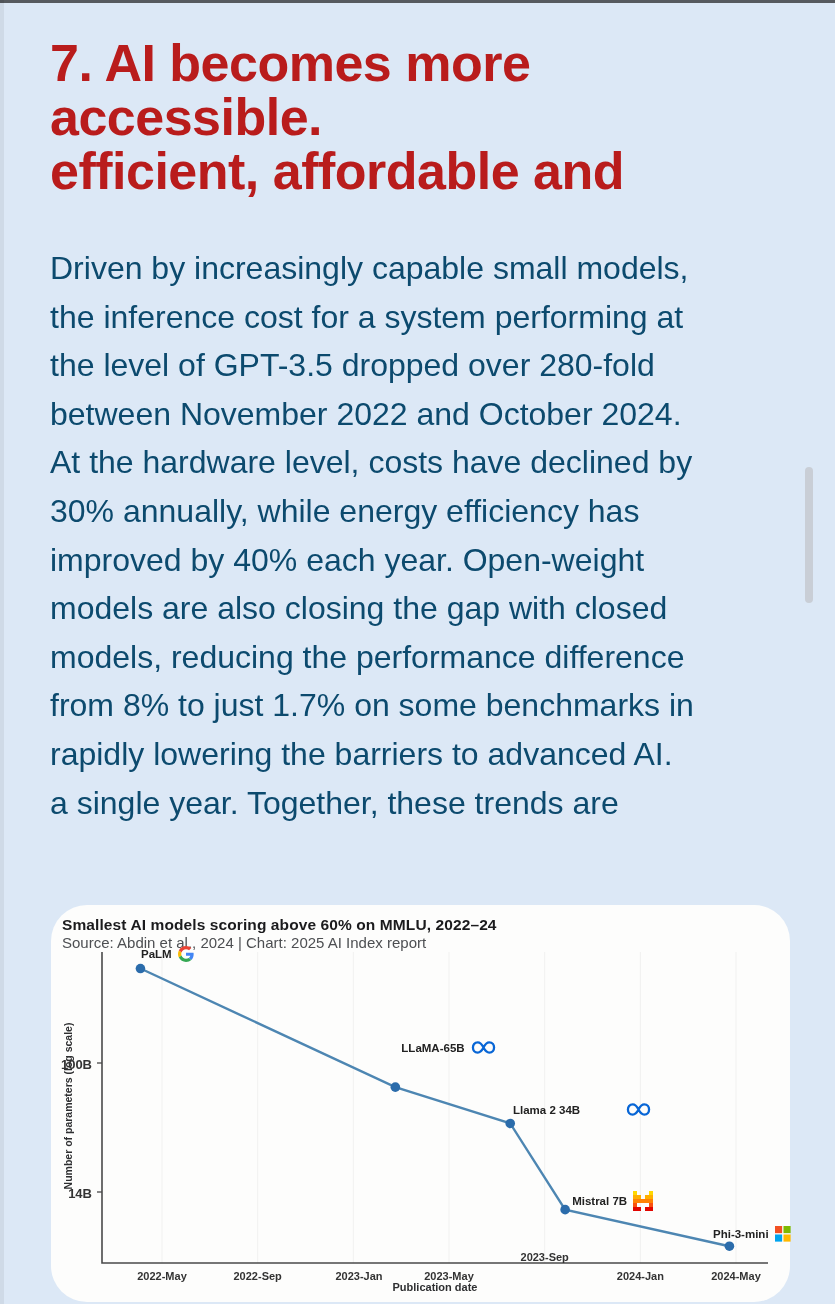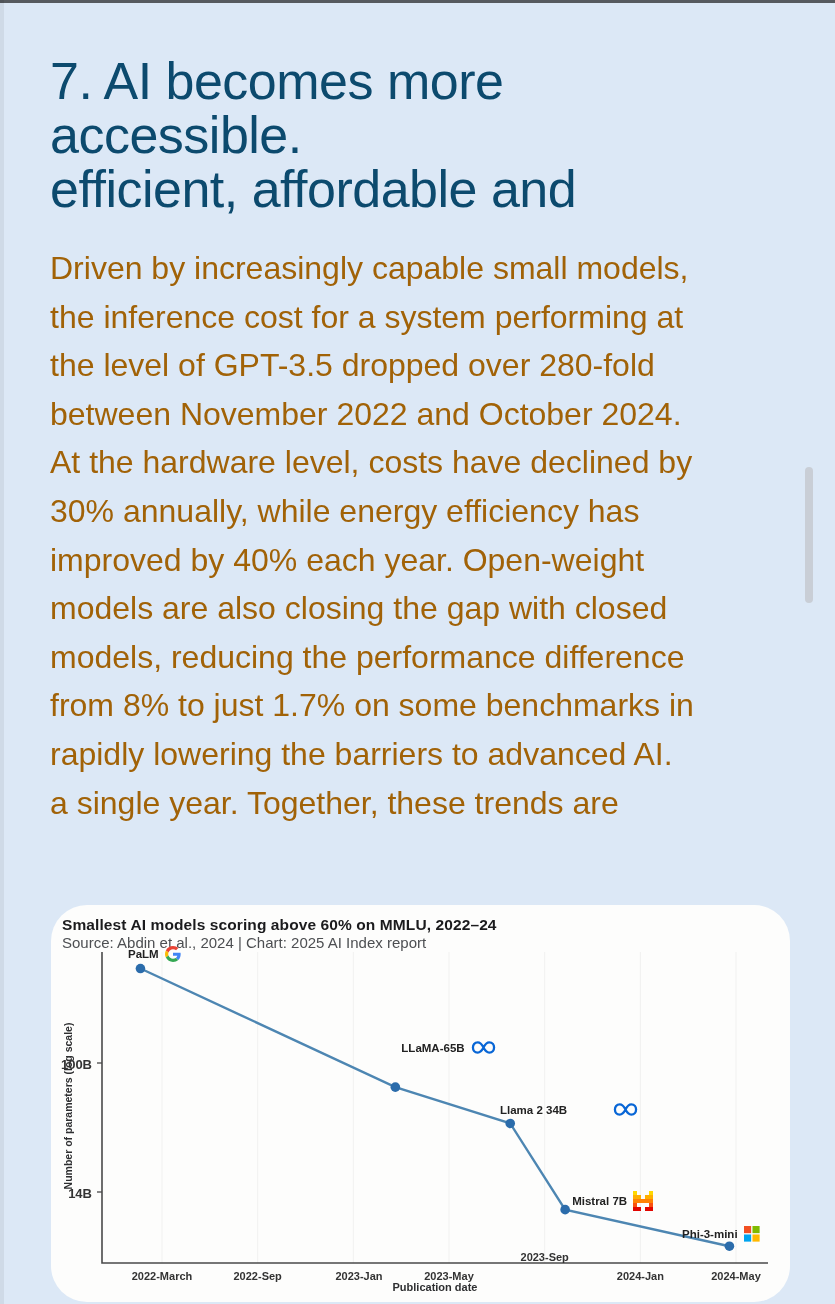--- a/index.html
+++ b/index.html
@@ -6,27 +6,27 @@
   .page{
     position:relative;
     width:835px;height:1304px;
     background:#dce8f6;
     overflow:hidden;
     font-family:"Liberation Sans", sans-serif;
   }
   .top-edge{position:absolute;left:0;top:0;width:835px;height:3px;background:#565a5f;}
   .left-edge{position:absolute;left:0;top:0;width:4px;height:1304px;background:rgba(0,0,0,0.06);}
   .heading{
-    position:absolute;left:50px;top:54px;width:740px;
-    color:#0c4a6e;font-weight:normal;font-size:52px;line-height:54px;letter-spacing:-0.5px;
+    position:absolute;left:50px;top:36px;width:740px;
+    color:#b91c1c;font-weight:bold;font-size:52px;line-height:54px;letter-spacing:-0.5px;
   }
   .heading div{white-space:nowrap;}
   .paragraph{
     position:absolute;left:50px;top:244px;width:760px;
-    color:#a16207;font-size:32px;line-height:48.6px;
+    color:#0c4a6e;font-size:32px;line-height:48.6px;
   }
   .paragraph div{white-space:nowrap;}
   .scroll-thumb{
     position:absolute;left:805px;top:467px;width:8px;height:136px;
     background:#c9ced6;border-radius:4px;
   }
   .chart-card{
     position:absolute;left:51px;top:905px;width:739px;height:397px;
     background:#fdfdfc;border-radius:36px;
   }
@@ -121,45 +121,45 @@
       <circle cx="510.2199177631579" cy="1123.439219701549" r="4.8" fill="#2b6cab"></circle>
       <circle cx="565.1357565789474" cy="1209.631351044461" r="4.8" fill="#2b6cab"></circle>
       <circle cx="729.4112171052632" cy="1246.2079160364315" r="4.8" fill="#2b6cab"></circle>
     </svg>
 
   <div id="yticks">
       <div class="y-tick" style="left: 50px; top: 1057px;">100B</div>
       <div class="y-tick" style="left: 50px; top: 1186px;">14B</div>
     </div>
   <div id="xticks">
-      <div class="x-tick" style="left: 117px; top: 1270px;">2022-March</div>
+      <div class="x-tick" style="left: 117px; top: 1270px;">2022-May</div>
       <div class="x-tick" style="left: 212.67px; top: 1270px;">2022-Sep</div>
       <div class="x-tick" style="left: 314px; top: 1270px;">2023-Jan</div>
       <div class="x-tick" style="left: 404.01px; top: 1270px;">2023-May</div>
       <div class="x-tick" style="left: 499.68px; top: 1223px; margin-top: 28px;">2023-Sep</div>
       <div class="x-tick" style="left: 595.35px; top: 1270px;">2024-Jan</div>
       <div class="x-tick" style="left: 691.02px; top: 1270px;">2024-May</div>
     </div>
   <div id="ptlabels">
-      <div class="pt-label" style="left: 128px; top: 945.521px;">
+      <div class="pt-label" style="left: 141px; top: 945.521px;">
         <span>PaLM</span>
         <svg width="16" height="16" viewBox="0 0 48 48">
           <path fill="#EA4335" d="M24 9.5c3.54 0 6.71 1.22 9.21 3.6l6.85-6.85C35.9 2.38 30.47 0 24 0 14.62 0 6.51 5.38 2.56 13.22l7.98 6.19C12.43 13.72 17.74 9.5 24 9.5z"></path>
           <path fill="#4285F4" d="M46.98 24.55c0-1.57-.15-3.09-.38-4.55H24v9.02h12.94c-.58 2.96-2.26 5.48-4.78 7.18l7.73 6c4.51-4.18 7.09-10.36 7.09-17.65z"></path>
           <path fill="#FBBC05" d="M10.53 28.59c-.48-1.45-.76-2.99-.76-4.59s.27-3.14.76-4.59l-7.98-6.19C.92 16.46 0 20.12 0 24c0 3.88.92 7.54 2.56 10.78l7.97-6.19z"></path>
           <path fill="#34A853" d="M24 48c6.48 0 11.93-2.13 15.89-5.81l-7.73-6c-2.15 1.45-4.92 2.3-8.16 2.3-6.26 0-11.57-4.22-13.47-9.91l-7.98 6.19C6.51 42.62 14.62 48 24 48z"></path>
         </svg>
       </div>
       <div class="pt-label" style="left: 401.353px; top: 1040px;">
         <span>LLaMA-65B</span>
         <svg width="25" height="15" viewBox="0 0 26 15">
           <path d="M7 2.2 C3.6 2.2 2 5 2 7.5 S3.6 12.8 7 12.8 c3.2 0 4.6-2.6 6-5.3 1.4 2.7 2.8 5.3 6 5.3 3.4 0 5-2.8 5-5.3 S22.4 2.2 19 2.2 c-3.2 0-4.6 2.6-6 5.3 C11.6 4.8 10.2 2.2 7 2.2 Z" fill="none" stroke="#0866d6" stroke-width="2.4"></path>
         </svg>
       </div>
-      <div class="pt-label" style="left: 500px; top: 1102.44px; gap: 46px;">
+      <div class="pt-label" style="left: 513px; top: 1102.44px; gap: 46px;">
         <span>Llama 2 34B</span>
         <svg width="25" height="15" viewBox="0 0 26 15">
           <path d="M7 2.2 C3.6 2.2 2 5 2 7.5 S3.6 12.8 7 12.8 c3.2 0 4.6-2.6 6-5.3 1.4 2.7 2.8 5.3 6 5.3 3.4 0 5-2.8 5-5.3 S22.4 2.2 19 2.2 c-3.2 0-4.6 2.6-6 5.3 C11.6 4.8 10.2 2.2 7 2.2 Z" fill="none" stroke="#0866d6" stroke-width="2.4"></path>
         </svg>
       </div>
       <div class="pt-label" style="left: 572.136px; top: 1190.63px;">
         <span>Mistral 7B</span>
         <svg width="20" height="20" viewBox="0 0 20 20">
           <rect x="0" y="0" width="4" height="4" fill="#FFD800"></rect>
           <rect x="16" y="0" width="4" height="4" fill="#FFD800"></rect>
@@ -173,21 +173,21 @@
           <rect x="12" y="8" width="4" height="4" fill="#FF8205"></rect>
           <rect x="16" y="8" width="4" height="4" fill="#FF8205"></rect>
           <rect x="0" y="12" width="4" height="4" fill="#FA500F"></rect>
           <rect x="16" y="12" width="4" height="4" fill="#FA500F"></rect>
           <rect x="0" y="16" width="4" height="4" fill="#E10500"></rect>
           <rect x="4" y="16" width="4" height="4" fill="#E10500"></rect>
           <rect x="12" y="16" width="4" height="4" fill="#E10500"></rect>
           <rect x="16" y="16" width="4" height="4" fill="#E10500"></rect>
         </svg>
       </div>
-      <div class="pt-label" style="left: 682px; top: 1226.21px; text-align: center;">
+      <div class="pt-label" style="left: 713px; top: 1226.21px; text-align: center;">
         <span>Phi-3-mini</span>
         <svg width="16" height="16" viewBox="0 0 17 17">
           <rect x="0" y="0" width="7.6" height="7.6" fill="#F25022"></rect>
           <rect x="9" y="0" width="7.6" height="7.6" fill="#7FBA00"></rect>
           <rect x="0" y="9" width="7.6" height="7.6" fill="#00A4EF"></rect>
           <rect x="9" y="9" width="7.6" height="7.6" fill="#FFB900"></rect>
         </svg>
       </div>
     </div>
 </div>

